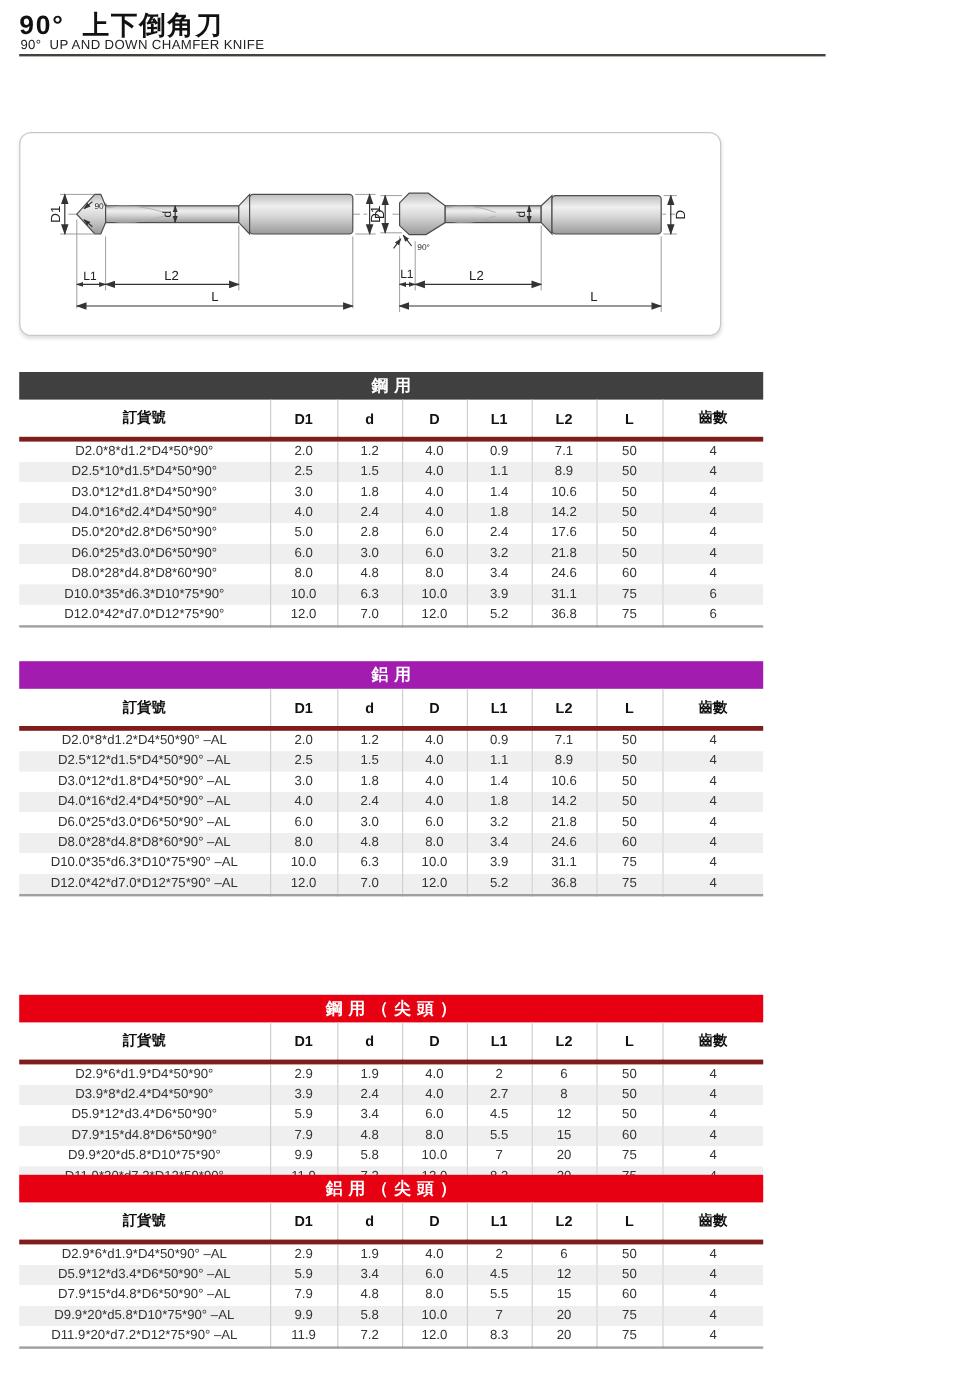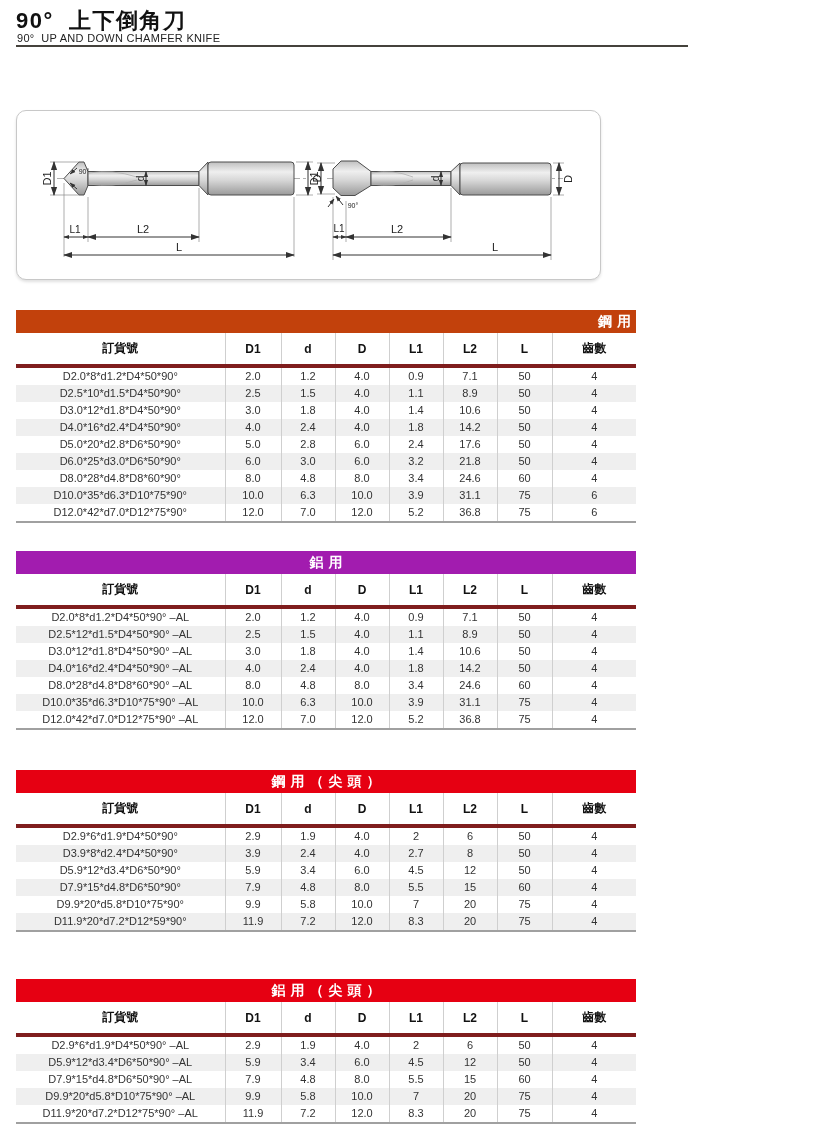--- a/index.html
+++ b/index.html
@@ -10,21 +10,21 @@
            color:#111; letter-spacing:1.5px; white-space:pre; }
   .subtitle { position:absolute; left:17px; top:32px; font-size:11px; color:#222;
               letter-spacing:0.3px; white-space:pre; }
   .rule { position:absolute; left:16px; top:45px; width:784px; height:2px; background:#45423c; }
 
   .diagram-box { position:absolute; left:16px; top:110px; width:583px; height:168px;
                  border:1px solid #c8c8c8; border-radius:10px;
                  box-shadow:0 2px 3px rgba(0,0,0,0.12); background:#fff; }
 
   .spec-table { position:absolute; left:16px; width:620px; }
-  .t1 { top:310px; } .t2 { top:551px; } .t3 { top:770px; } .t4 { top:979px; }
+  .t1 { top:310px; } .t2 { top:551px; } .t3 { top:829px; } .t4 { top:979px; }
 
   .band { height:23px; line-height:23px; background:#e60012; color:#fff; text-align:center;
           font-size:14px; font-weight:bold; letter-spacing:5px; text-indent:5px; }
 
   table { border-collapse:collapse; table-layout:fixed; width:620px;
           border-bottom:2px solid #a0a0a0; }
   thead tr { height:33px; border-bottom:4px solid #7f1d1d; }
   th { font-size:12px; font-weight:bold; color:#111; text-align:center; padding:0; }
   tbody tr { height:17px; }
   tbody tr:nth-child(even) { background:#efefef; }
@@ -140,21 +140,21 @@
         <text class="dimtext" x="418" y="67.5" font-size="10" text-anchor="middle" dominant-baseline="central" transform="rotate(-90 418 67.5)">d</text>
         <text class="dimtext" x="551" y="68" font-size="11" text-anchor="middle" dominant-baseline="central" transform="rotate(-90 551 68)">D</text>
         <text class="dimtext" x="322" y="121" font-size="10" text-anchor="middle">L1</text>
         <text class="dimtext" x="380" y="122" font-size="11" text-anchor="middle">L2</text>
         <text class="dimtext" x="478" y="140" font-size="11" text-anchor="middle">L</text>
       </g>
     </svg>
   </div>
 
   <section class="spec-table t1">
-    <div class="band" style="background: #c2410c; text-align: right;">鋼用</div>
+    <div class="band" style="background: #404040;">鋼用</div>
     <table>
       <colgroup>
           <col style="width:209px">
           <col style="width:56px">
           <col style="width:54px">
           <col style="width:54px">
           <col style="width:54px">
           <col style="width:54px">
           <col style="width:55px">
           <col style="width:84px">
@@ -322,20 +322,30 @@
             <td>50</td>
             <td>4</td>
           </tr>
           <tr>
             <td>D4.0*16*d2.4*D4*50*90° –AL</td>
             <td>4.0</td>
             <td>2.4</td>
             <td>4.0</td>
             <td>1.8</td>
             <td>14.2</td>
+            <td>50</td>
+            <td>4</td>
+          </tr>
+          <tr>
+            <td>D6.0*25*d3.0*D6*50*90° –AL</td>
+            <td>6.0</td>
+            <td>3.0</td>
+            <td>6.0</td>
+            <td>3.2</td>
+            <td>21.8</td>
             <td>50</td>
             <td>4</td>
           </tr>
           <tr>
             <td>D8.0*28*d4.8*D8*60*90° –AL</td>
             <td>8.0</td>
             <td>4.8</td>
             <td>8.0</td>
             <td>3.4</td>
             <td>24.6</td>

